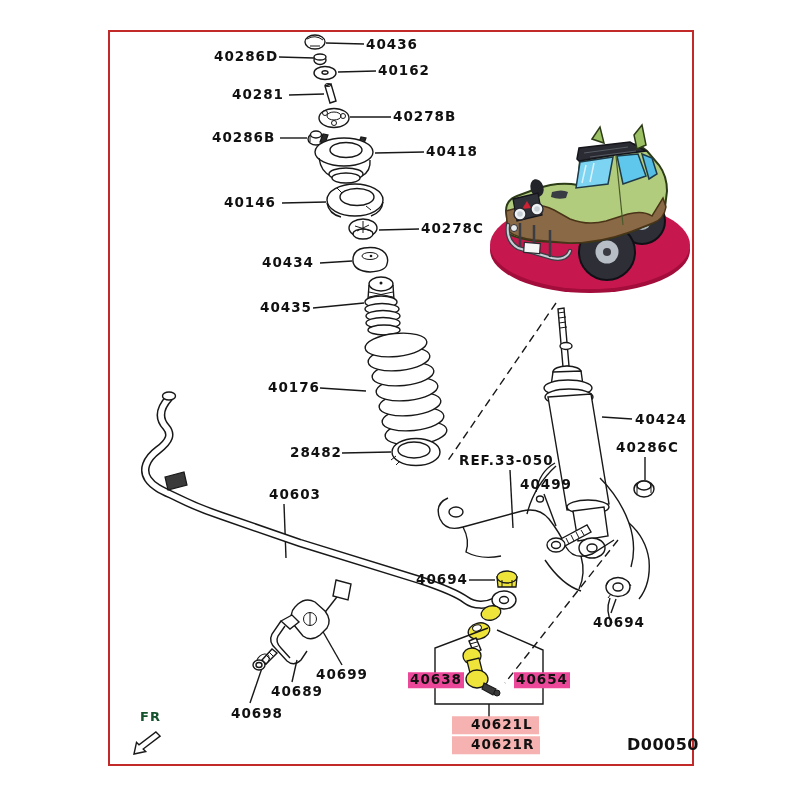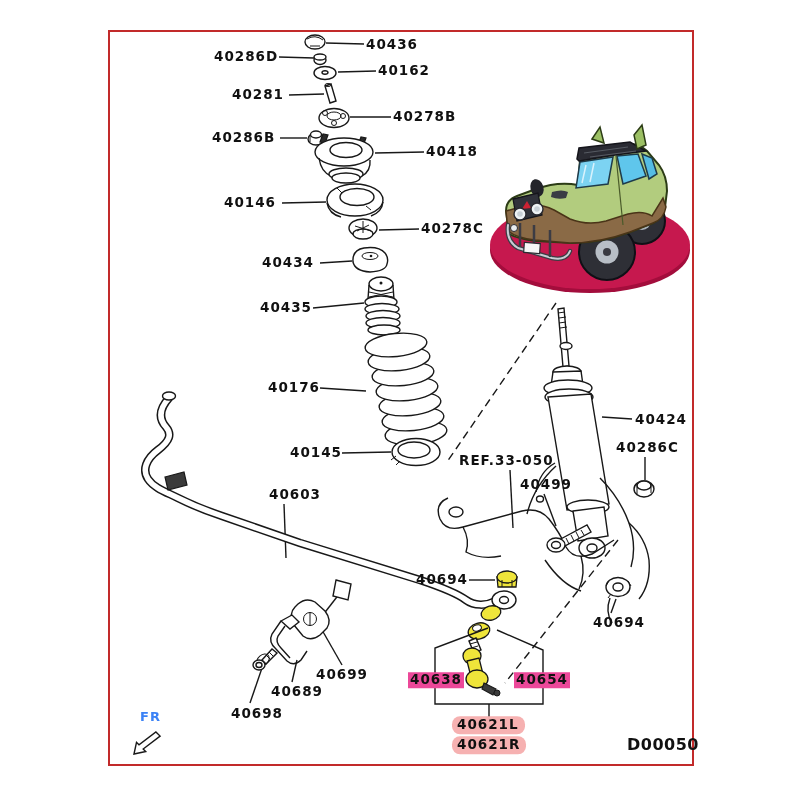--- a/index.html
+++ b/index.html
@@ -5,22 +5,22 @@
   html,body{margin:0;padding:0;background:#ffffff;}
   #stage{position:relative;width:800px;height:800px;background:#ffffff;overflow:hidden;
          font-family:"DejaVu Sans","Liberation Sans",sans-serif;}
   .frame{position:absolute;left:108px;top:30px;width:582px;height:732px;
          border:2px solid #c22a2a;background:#ffffff;}
   svg#diagram{position:absolute;left:0;top:0;}
   #label-layer{position:absolute;left:0;top:0;width:800px;height:632px;pointer-events:none;}
   .plabel{position:absolute;transform:translateY(-50%);font-weight:bold;font-size:13.5px;
           letter-spacing:1px;color:#111;white-space:nowrap;line-height:1;}
   .plabel.bg{background:#ec4899;padding:1px 2px;}
-  .plabel.hl{padding:2px 6px 2px 5px;border-radius:8px;}
-  .fr-label{position:absolute;font-weight:bold;font-size:13px;letter-spacing:1px;color:#3b82f6;}
+  .plabel.hl{padding:2px 6px 2px 19px;}
+  .fr-label{position:absolute;font-weight:bold;font-size:13px;letter-spacing:1px;color:#14532d;}
   .code-label{position:absolute;font-weight:bold;font-size:16px;letter-spacing:.5px;color:#111;}
   .ln{stroke:#181818;stroke-width:1.4;fill:none;}
   .pt{stroke:#181818;stroke-width:1.4;fill:#ffffff;}
   .dk{stroke:#181818;stroke-width:1.2;fill:#2a2a2a;}
   .thin{stroke:#181818;stroke-width:1;fill:none;}
 </style>
 <style>.hl-part{fill:#efe53a;}.plabel.hl{background:#f6b1b1;}.frame{border-color:#c22a2a;}.platform{fill:#c6184e;}</style></head>
 <body>
 
 <div id="stage">
@@ -284,21 +284,21 @@
       <div class="plabel" style="left: 378px; top: 71px;">40162</div>
       <div class="plabel" style="left: 232px; top: 95px;">40281</div>
       <div class="plabel" style="left: 393px; top: 117px;">40278B</div>
       <div class="plabel" style="left: 212px; top: 138px;">40286B</div>
       <div class="plabel" style="left: 426px; top: 152px;">40418</div>
       <div class="plabel" style="left: 224px; top: 203px;">40146</div>
       <div class="plabel" style="left: 421px; top: 229px;">40278C</div>
       <div class="plabel" style="left: 262px; top: 263px;">40434</div>
       <div class="plabel" style="left: 260px; top: 308px;">40435</div>
       <div class="plabel" style="left: 268px; top: 388px;">40176</div>
-      <div class="plabel" style="left: 290px; top: 453px;">40145</div>
+      <div class="plabel" style="left: 290px; top: 453px;">28482</div>
       <div class="plabel" style="left: 459px; top: 461px; text-align: right;">REF.33-050</div>
       <div class="plabel" style="left: 269px; top: 495px;">40603</div>
       <div class="plabel" style="left: 635px; top: 420px;">40424</div>
       <div class="plabel" style="left: 616px; top: 448px;">40286C</div>
       <div class="plabel" style="left: 520px; top: 485px;">40499</div>
       <div class="plabel" style="left: 416px; top: 580px;">40694</div>
       <div class="plabel" style="left: 593px; top: 623px;">40694</div>
       <div class="plabel" style="left: 316px; top: 675px;">40699</div>
       <div class="plabel" style="left: 271px; top: 692px;">40689</div>
       <div class="plabel" style="left: 231px; top: 714px;">40698</div>

